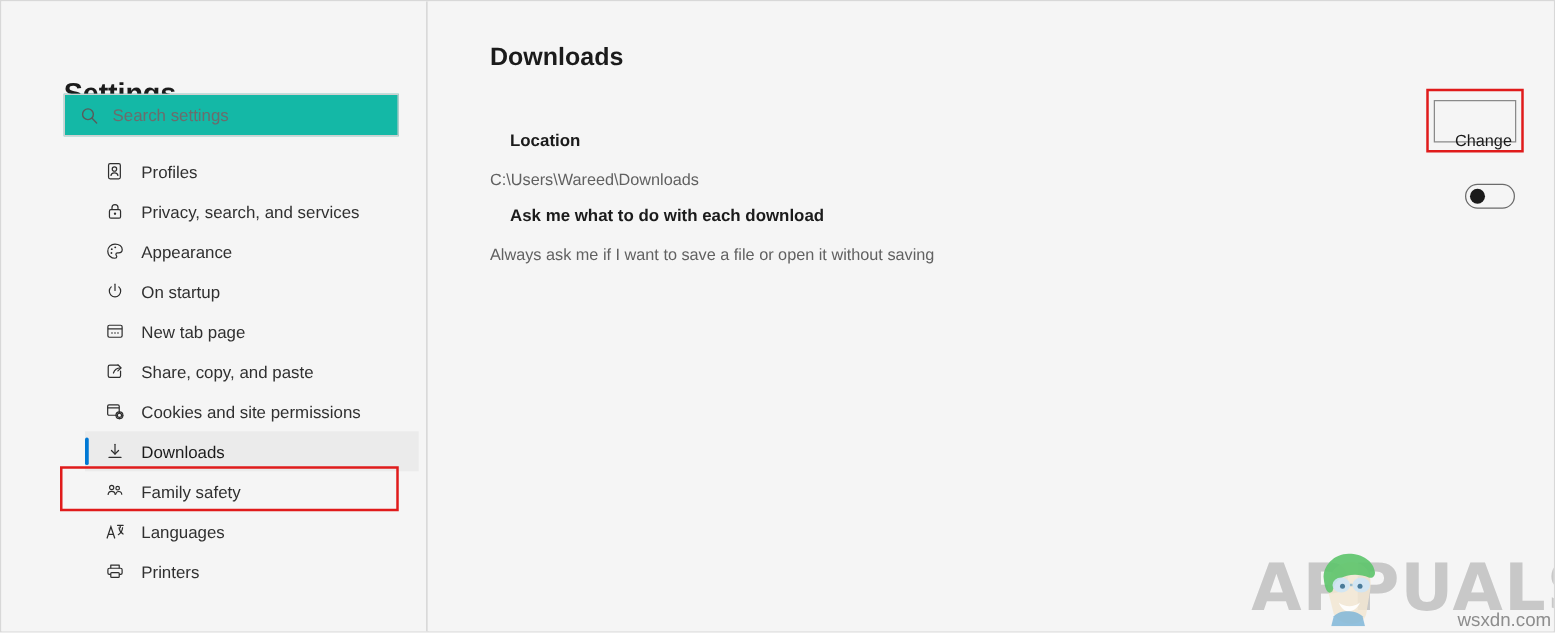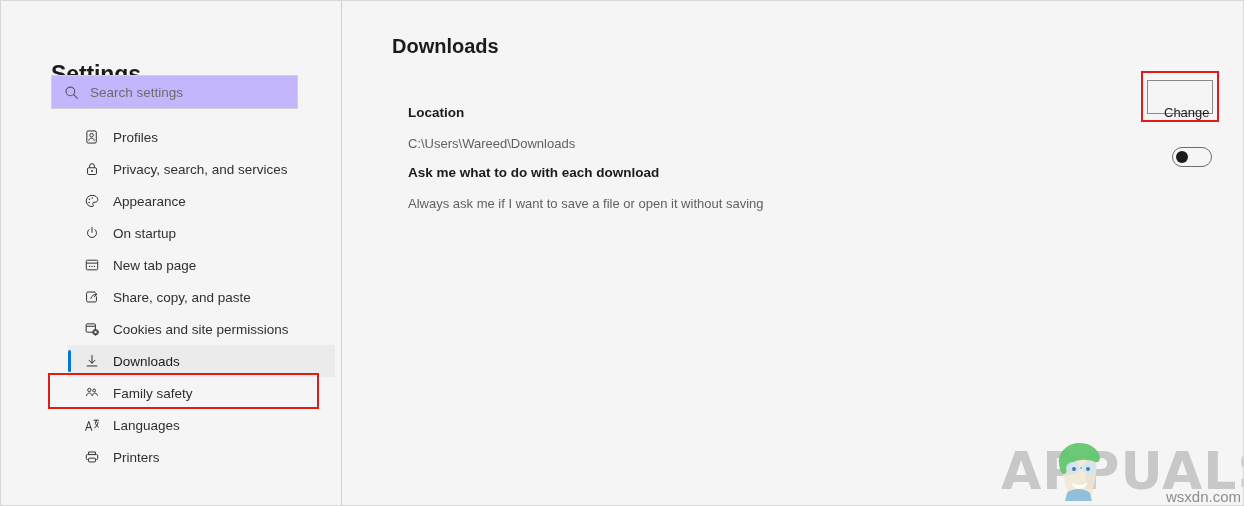--- a/index.html
+++ b/index.html
@@ -32,22 +32,22 @@
     left: 50px; top: 30px;
     font-size: 23px;
     font-weight: 600;
     color: #1b1b1b;
     letter-spacing: -0.1px;
     margin-top: 30px;
   }
   #search-box {
     position: absolute;
     left: 50px; top: 74px;
-    width: 247px; height: 34px;
-    background: #c4b5fd;
+    width: 268px; height: 34px;
+    background: #14b8a6;
     border: 1px solid #d0d0d0;
     display: flex;
     align-items: center;
   }
   #search-box .s-icon {
     width: 38px;
     display: flex; align-items: center; justify-content: center;
     color: #5a5a5a;
     flex: none;
   }
@@ -140,21 +140,21 @@
   .setting-row { position: absolute; left: 49px; }
   .setting-title {
     font-size: 13.5px;
     font-weight: 700;
     color: #1b1b1b;
     margin: 16px;
   }
   .setting-sub {
     font-size: 13px;
     color: #616161;
-    margin: 6px 0 0 16px;
+    margin: 6px 0 0 0;
   }
   #row-location { top: 88px; }
   #row-ask { top: 148px; }
 
   #change-button {
     position: absolute;
     left: 1146px; top: 79px;
     width: 66px; height: 34px;
     background: #f5f5f5;
     border: 1px solid #8a8a8a;

